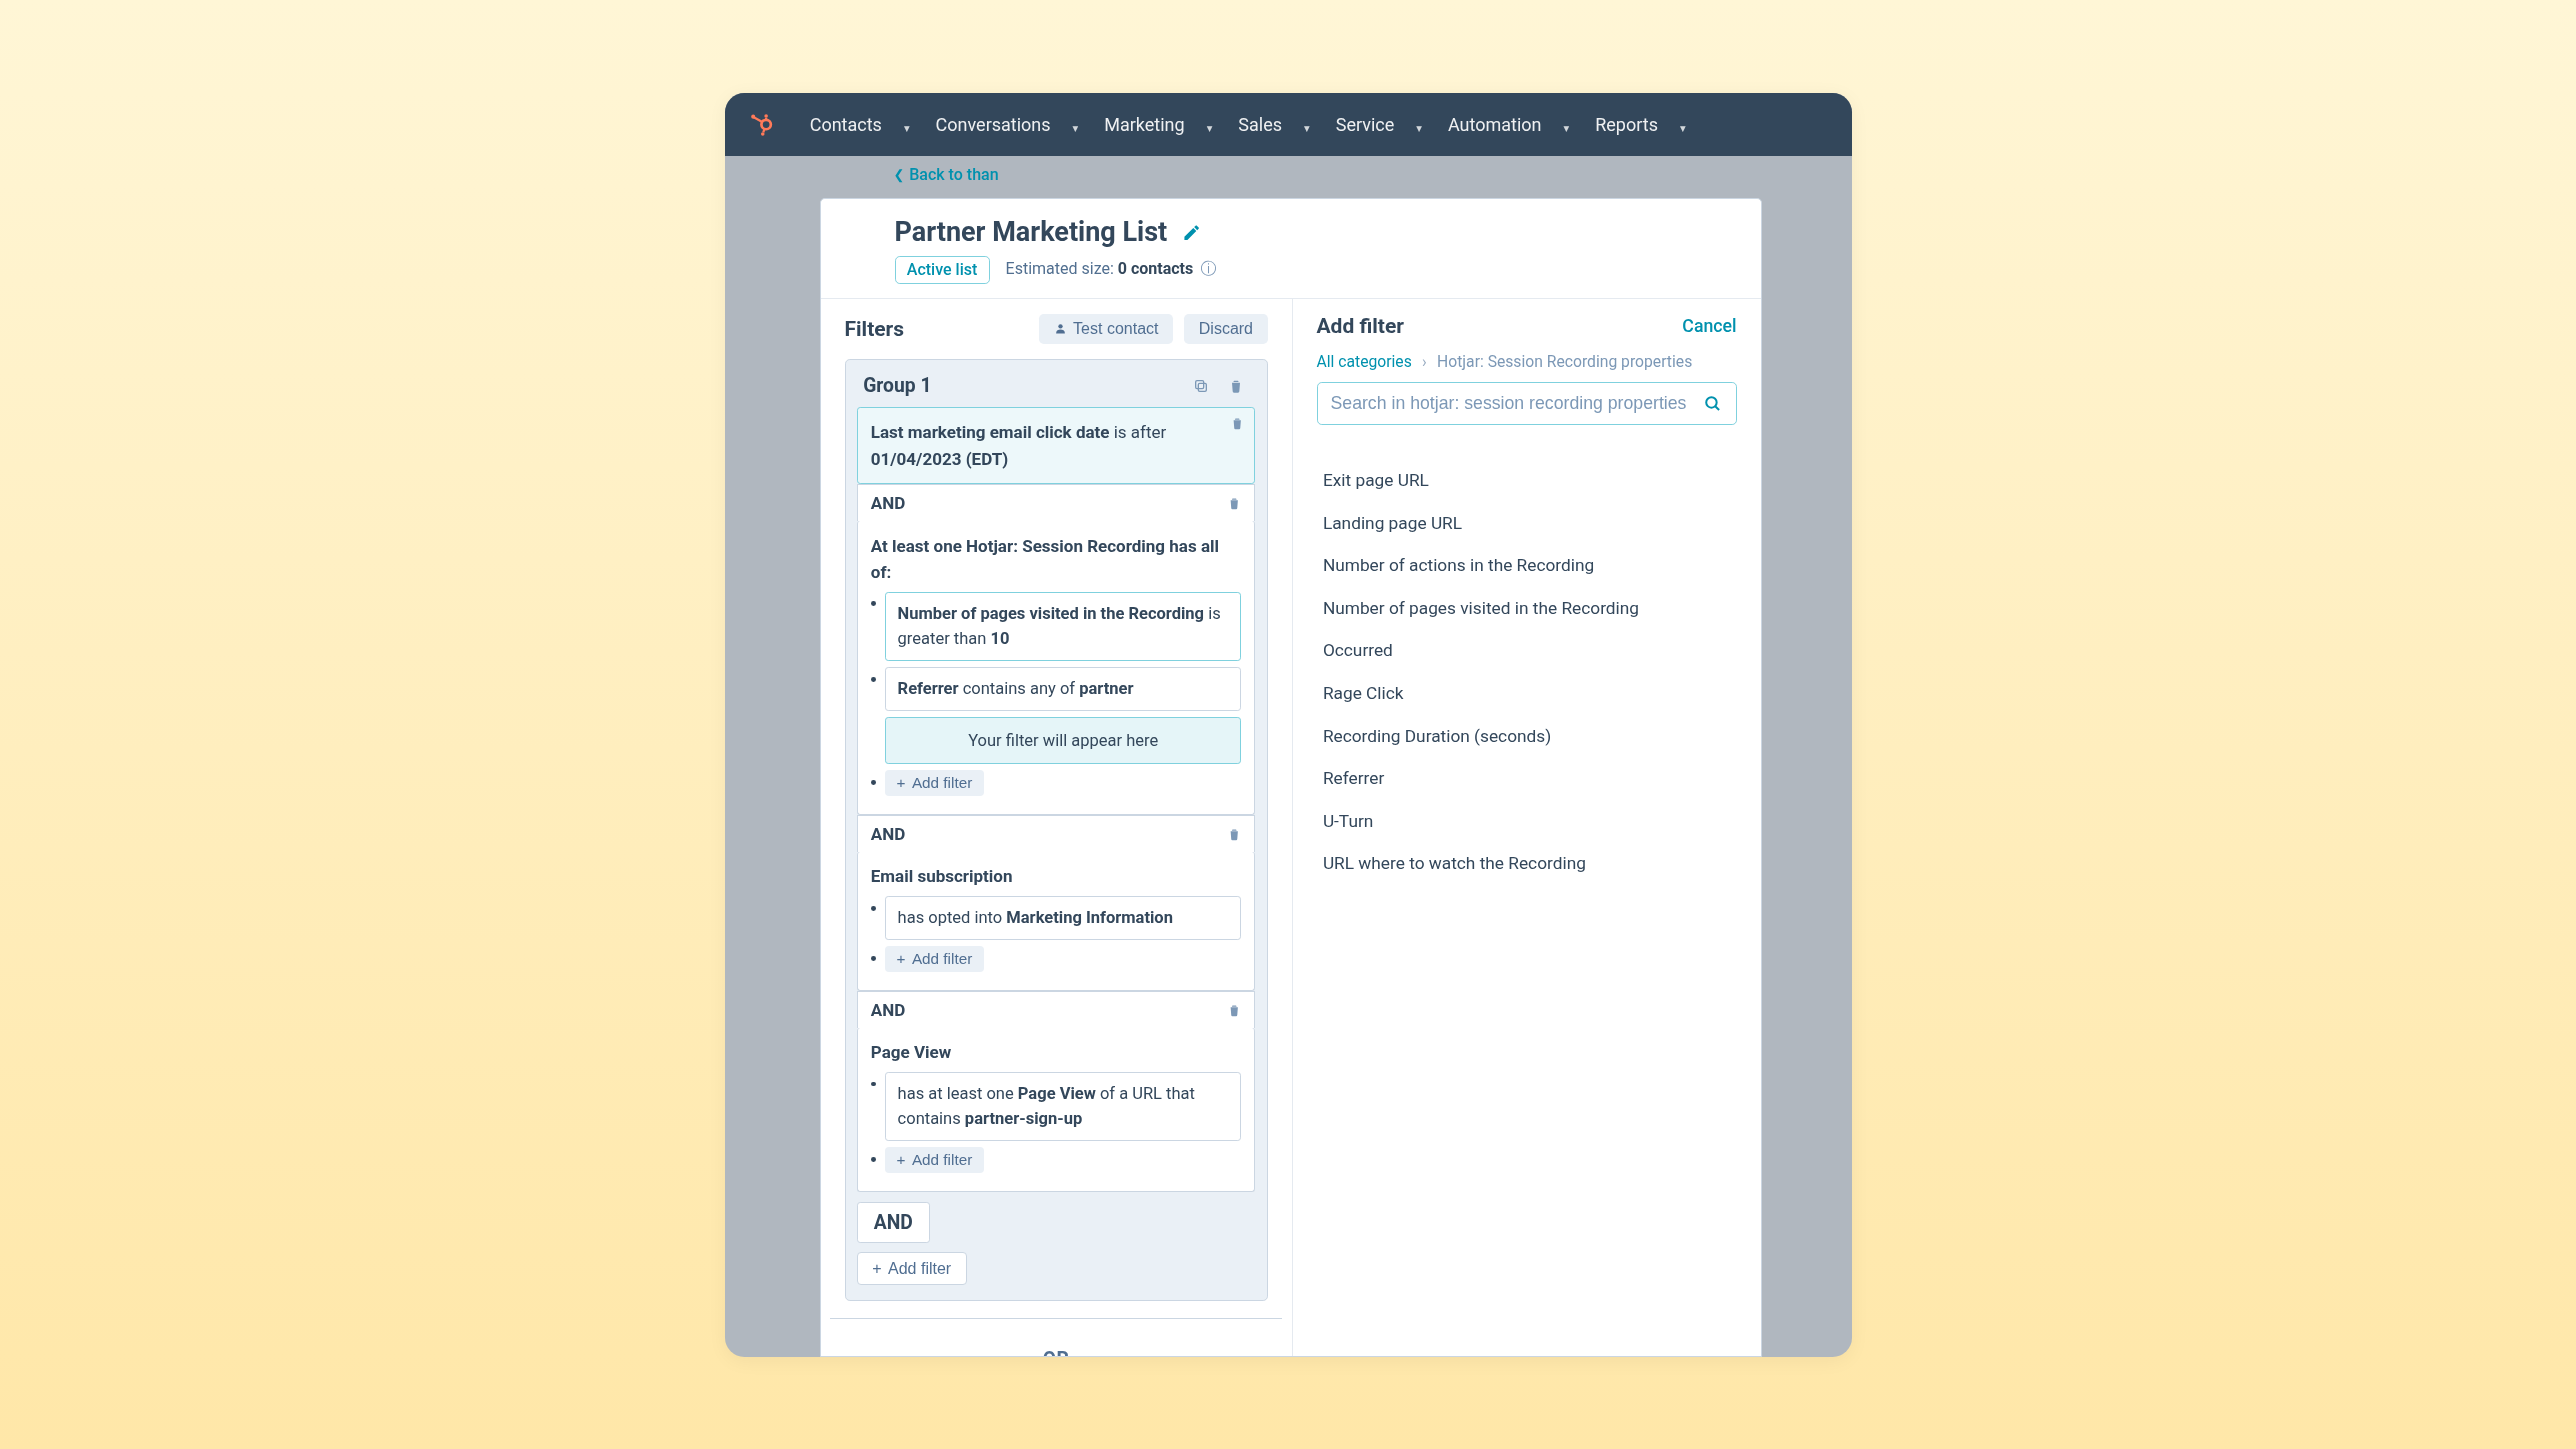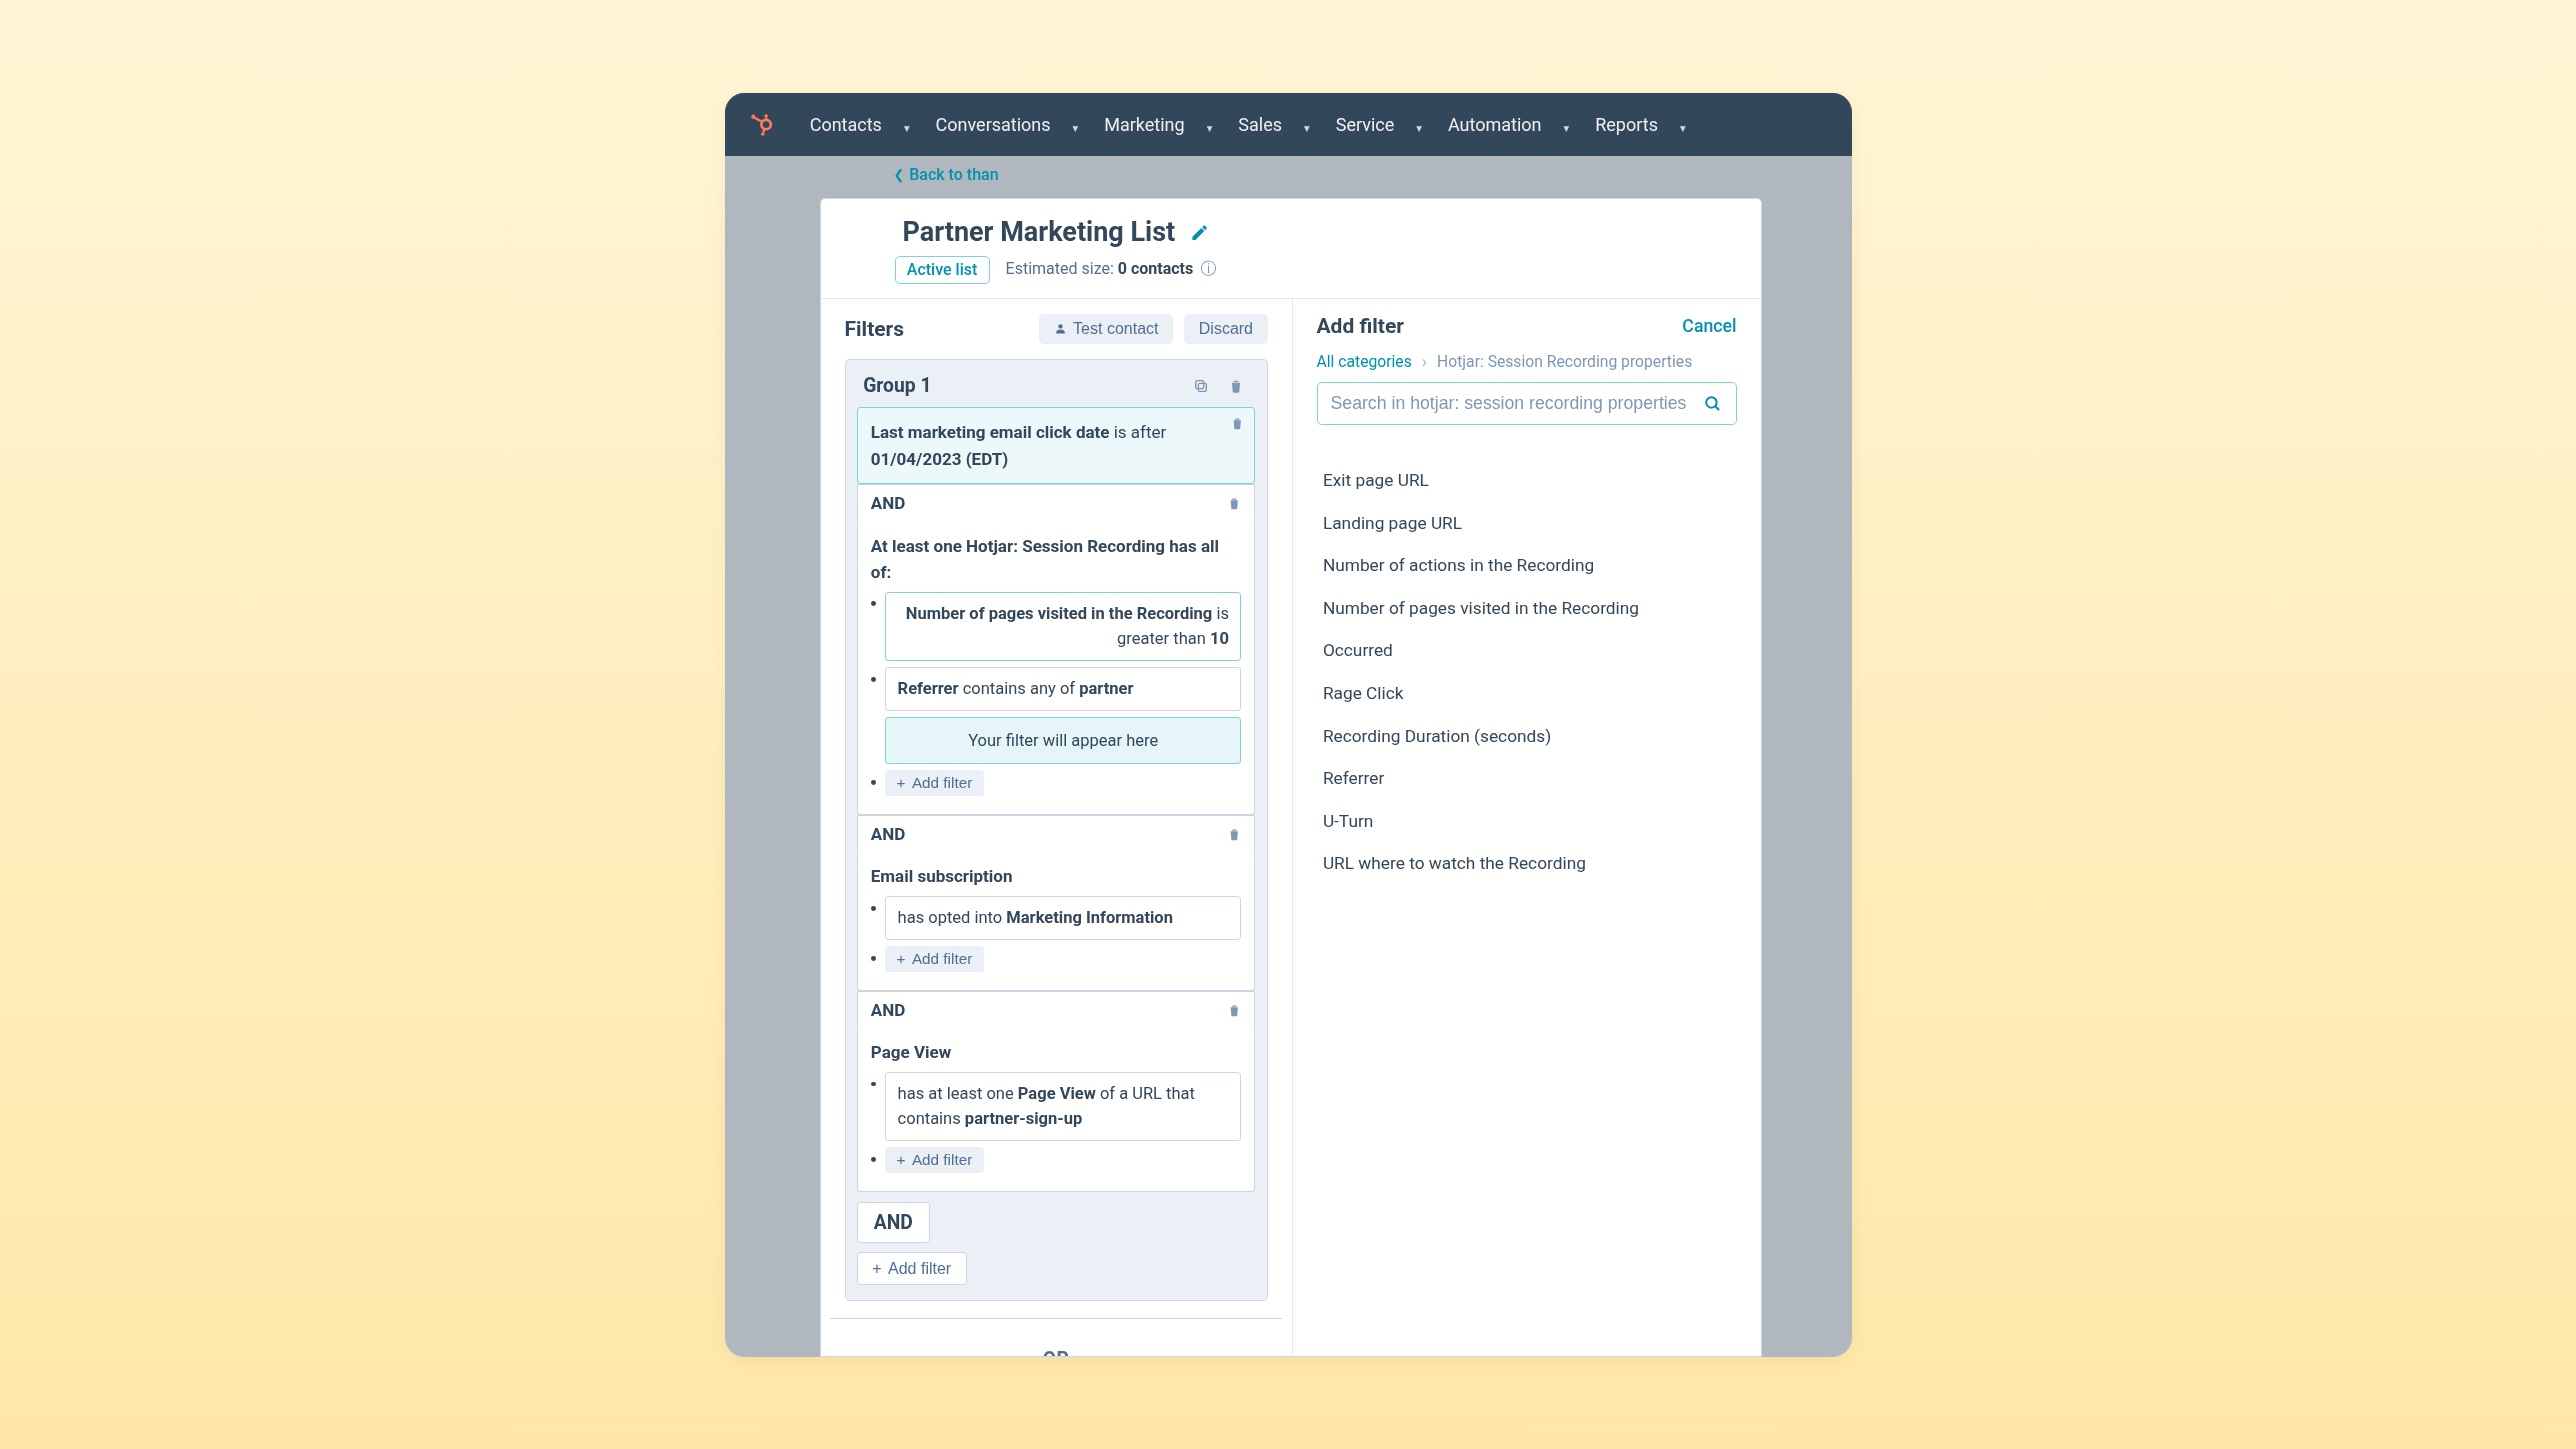--- a/index.html
+++ b/index.html
@@ -26,21 +26,21 @@
   .nav-item .caret { font-size: 11.3px; opacity:.85;}
   .stage { flex: 1; position: relative; padding-top: 32px; }
   .backlink { position:absolute; top:9.7px; left:169px; color:#0091ae; font-size:16px; display:flex; align-items:center; gap:4.8px; cursor:pointer; font-weight:500;}
   .backlink .chev { font-size:13px;}
   .panel {
     position:absolute; top:42px; left:95px; right:90px; bottom:0;
     background:#fff; border:0.8px solid #cbd6e2; border-top-left-radius:4.8px; border-top-right-radius:4.8px;
     display:flex; flex-direction:column; overflow:hidden;
   }
   .panel-head { padding: 17.7px 74px 14.5px; border-bottom:0.8px solid #e5eaf0;}
-  .title-row { display:flex; align-items:center; gap:14.5px;margin-left:8px;}
+  .title-row { display:flex; align-items:center; gap:14.5px;}
   .page-title { font-size:27px; font-weight:700; color:#33475b;}
   .edit-ico { color:#0091ae; cursor:pointer;}
   .sub-row { display:flex; align-items:center; gap:16px; margin-top:8px;}
   .chip { border:1.2px solid #7fd1de; color:#0091ae; padding:3.2px 11.3px; border-radius:4.8px; font-size:16px; font-weight:500; background:#fff; cursor:pointer;}
   .est { color:#516f90; font-size:16px;}
   .est b { color:#33475b; font-weight:700;}
   .info-ico { color:#7c98b6; margin-left:3.2px;}
   .panel-body { flex:1; display:flex; min-height:0;}
   .left-col { flex: 0 0 472px; border-right:0.8px solid #e5eaf0; padding: 14.5px 24px 0; overflow:hidden; display:flex; flex-direction:column;}
   .right-col { flex:1; padding: 14.5px 24px 0;}
@@ -62,21 +62,21 @@
     position:relative;
   }
   .card.sel { border:1.6px solid #7fd1de; background:#edf8fa;}
   .card .trash-tr { position:absolute; top:8px; right:9.7px; color:#7c98b6; cursor:pointer;}
   .and-bar { background:#fff; border:1.2px solid #cbd6e2; border-top:none; border-bottom:none; padding:8px 13px; font-weight:700; color:#33475b; font-size:17px; display:flex; align-items:center; justify-content:space-between;}
   .and-bar .trash { color:#7c98b6;}
   .nested { padding-left:0;}
   .nested-item { display:flex; align-items:flex-start; gap:9.7px; margin:6.4px 0;}
   .dot { width:4.8px; height:4.8px; background:#33475b; border-radius:50%; margin-top:9.7px; flex-shrink:0;}
   .nested-card { flex:1; background:#fff; border:1.2px solid #cbd6e2; border-radius:3.2px; padding:8px 11.3px; font-size:16.5px;}
-  .nested-card.sel { border:1.6px solid #7fd1de;text-align:right;}
+  .nested-card.sel { border:1.6px solid #7fd1de;}
   .nested-card.hl { border:1.6px solid #7fd1de; background:#e5f5f8; text-align:center; color:#33475b; padding:9.7px;}
   .add-filter-sm { background:#eaf0f6; color:#506e91; border:none; padding:4px 11.3px; border-radius:4px; font-size:15.3px; display:inline-flex; align-items:center; gap:6.4px; cursor:pointer;}
   .add-row { margin-top:4.8px;}
   .and-chip { display:inline-block; background:#fff; border:1.2px solid #cbd6e2; padding:8px 16px; font-weight:700; color:#33475b; border-radius:3.2px; margin-top:9.7px;}
   .add-outline { display:inline-flex; align-items:center; gap:6.4px; border:1.2px solid #cbd6e2; background:#fff; color:#506e91; padding:6.4px 14.5px; border-radius:4px; font-size:16px; margin-top:9.7px; cursor:pointer;}
   .orbar { margin-top:17.7px; padding-top:11.3px; text-align:center; font-weight:700; color:#506e91; font-size:19.3px; letter-spacing:0.4px;}
   .crumbs { color:#0091ae; font-size:15.7px; margin-bottom:11.3px;}
   .crumbs .cur { color:#7c98b6;}
   .crumbs .sep { color:#99acc2; margin:0 6.4px;}
   .search-wrap { border:1.6px solid #7fd1de; border-radius:4.8px; display:flex; align-items:center; padding:9.7px 13px; gap:8px;}

